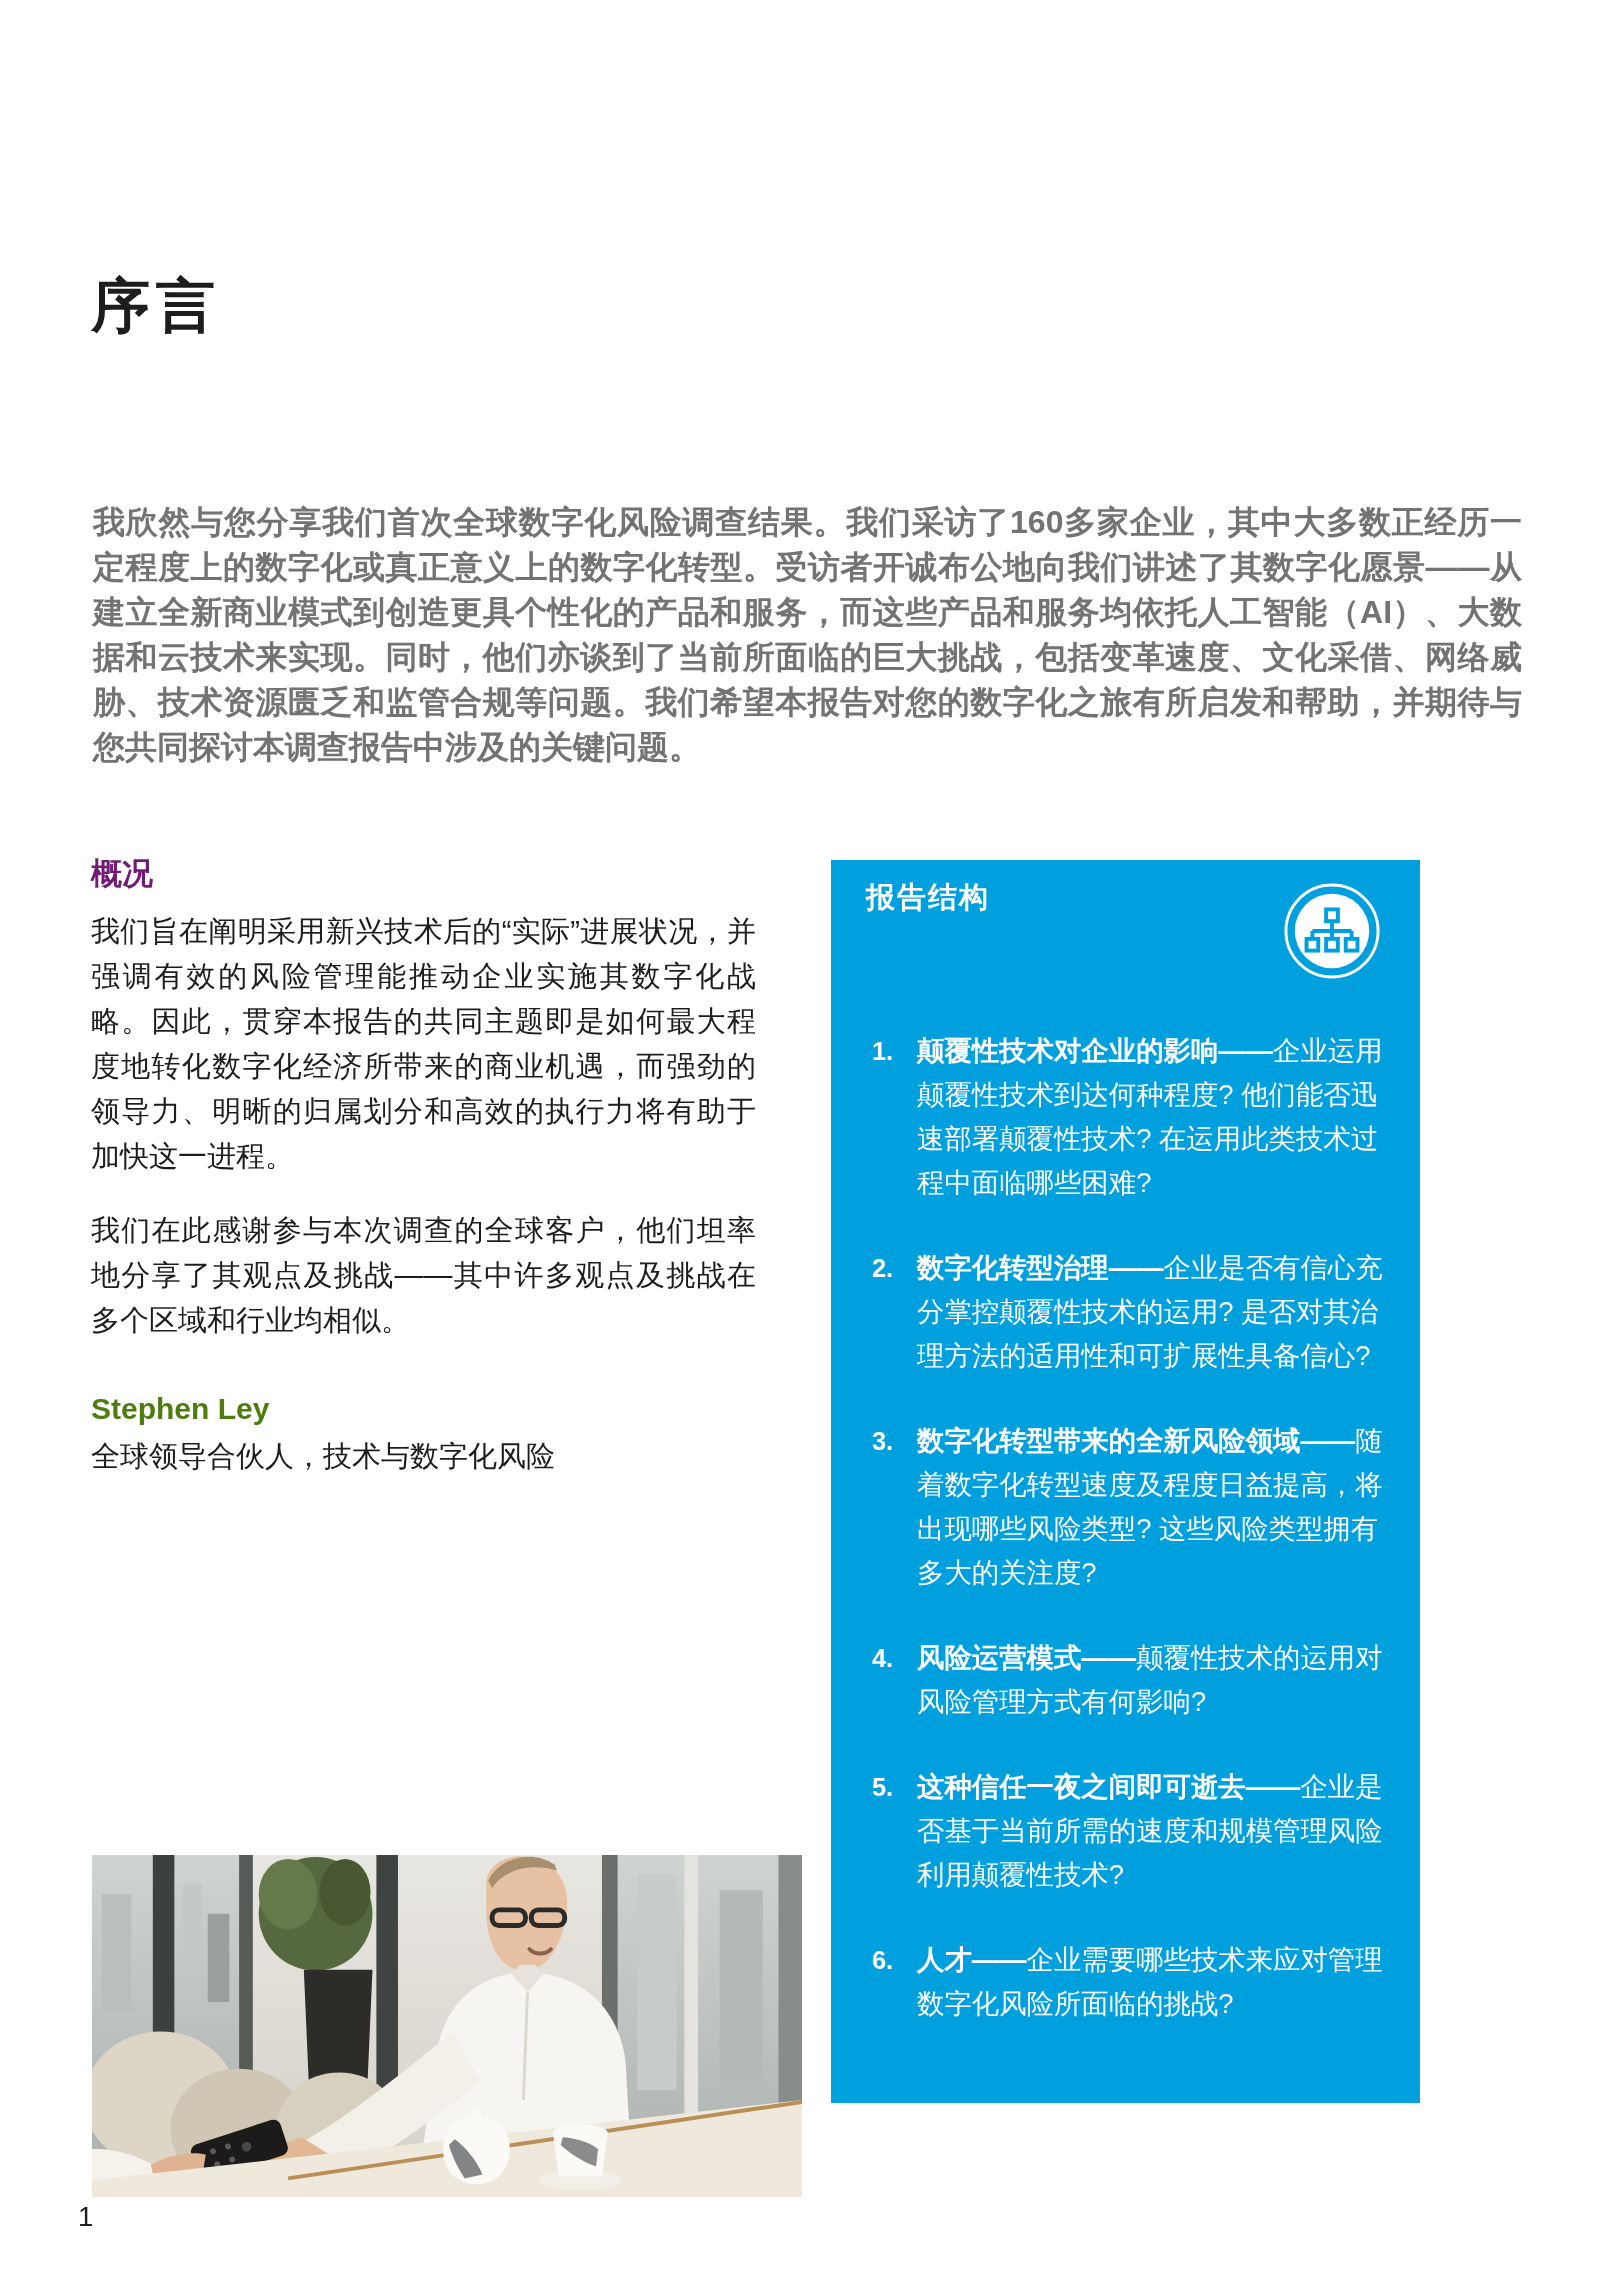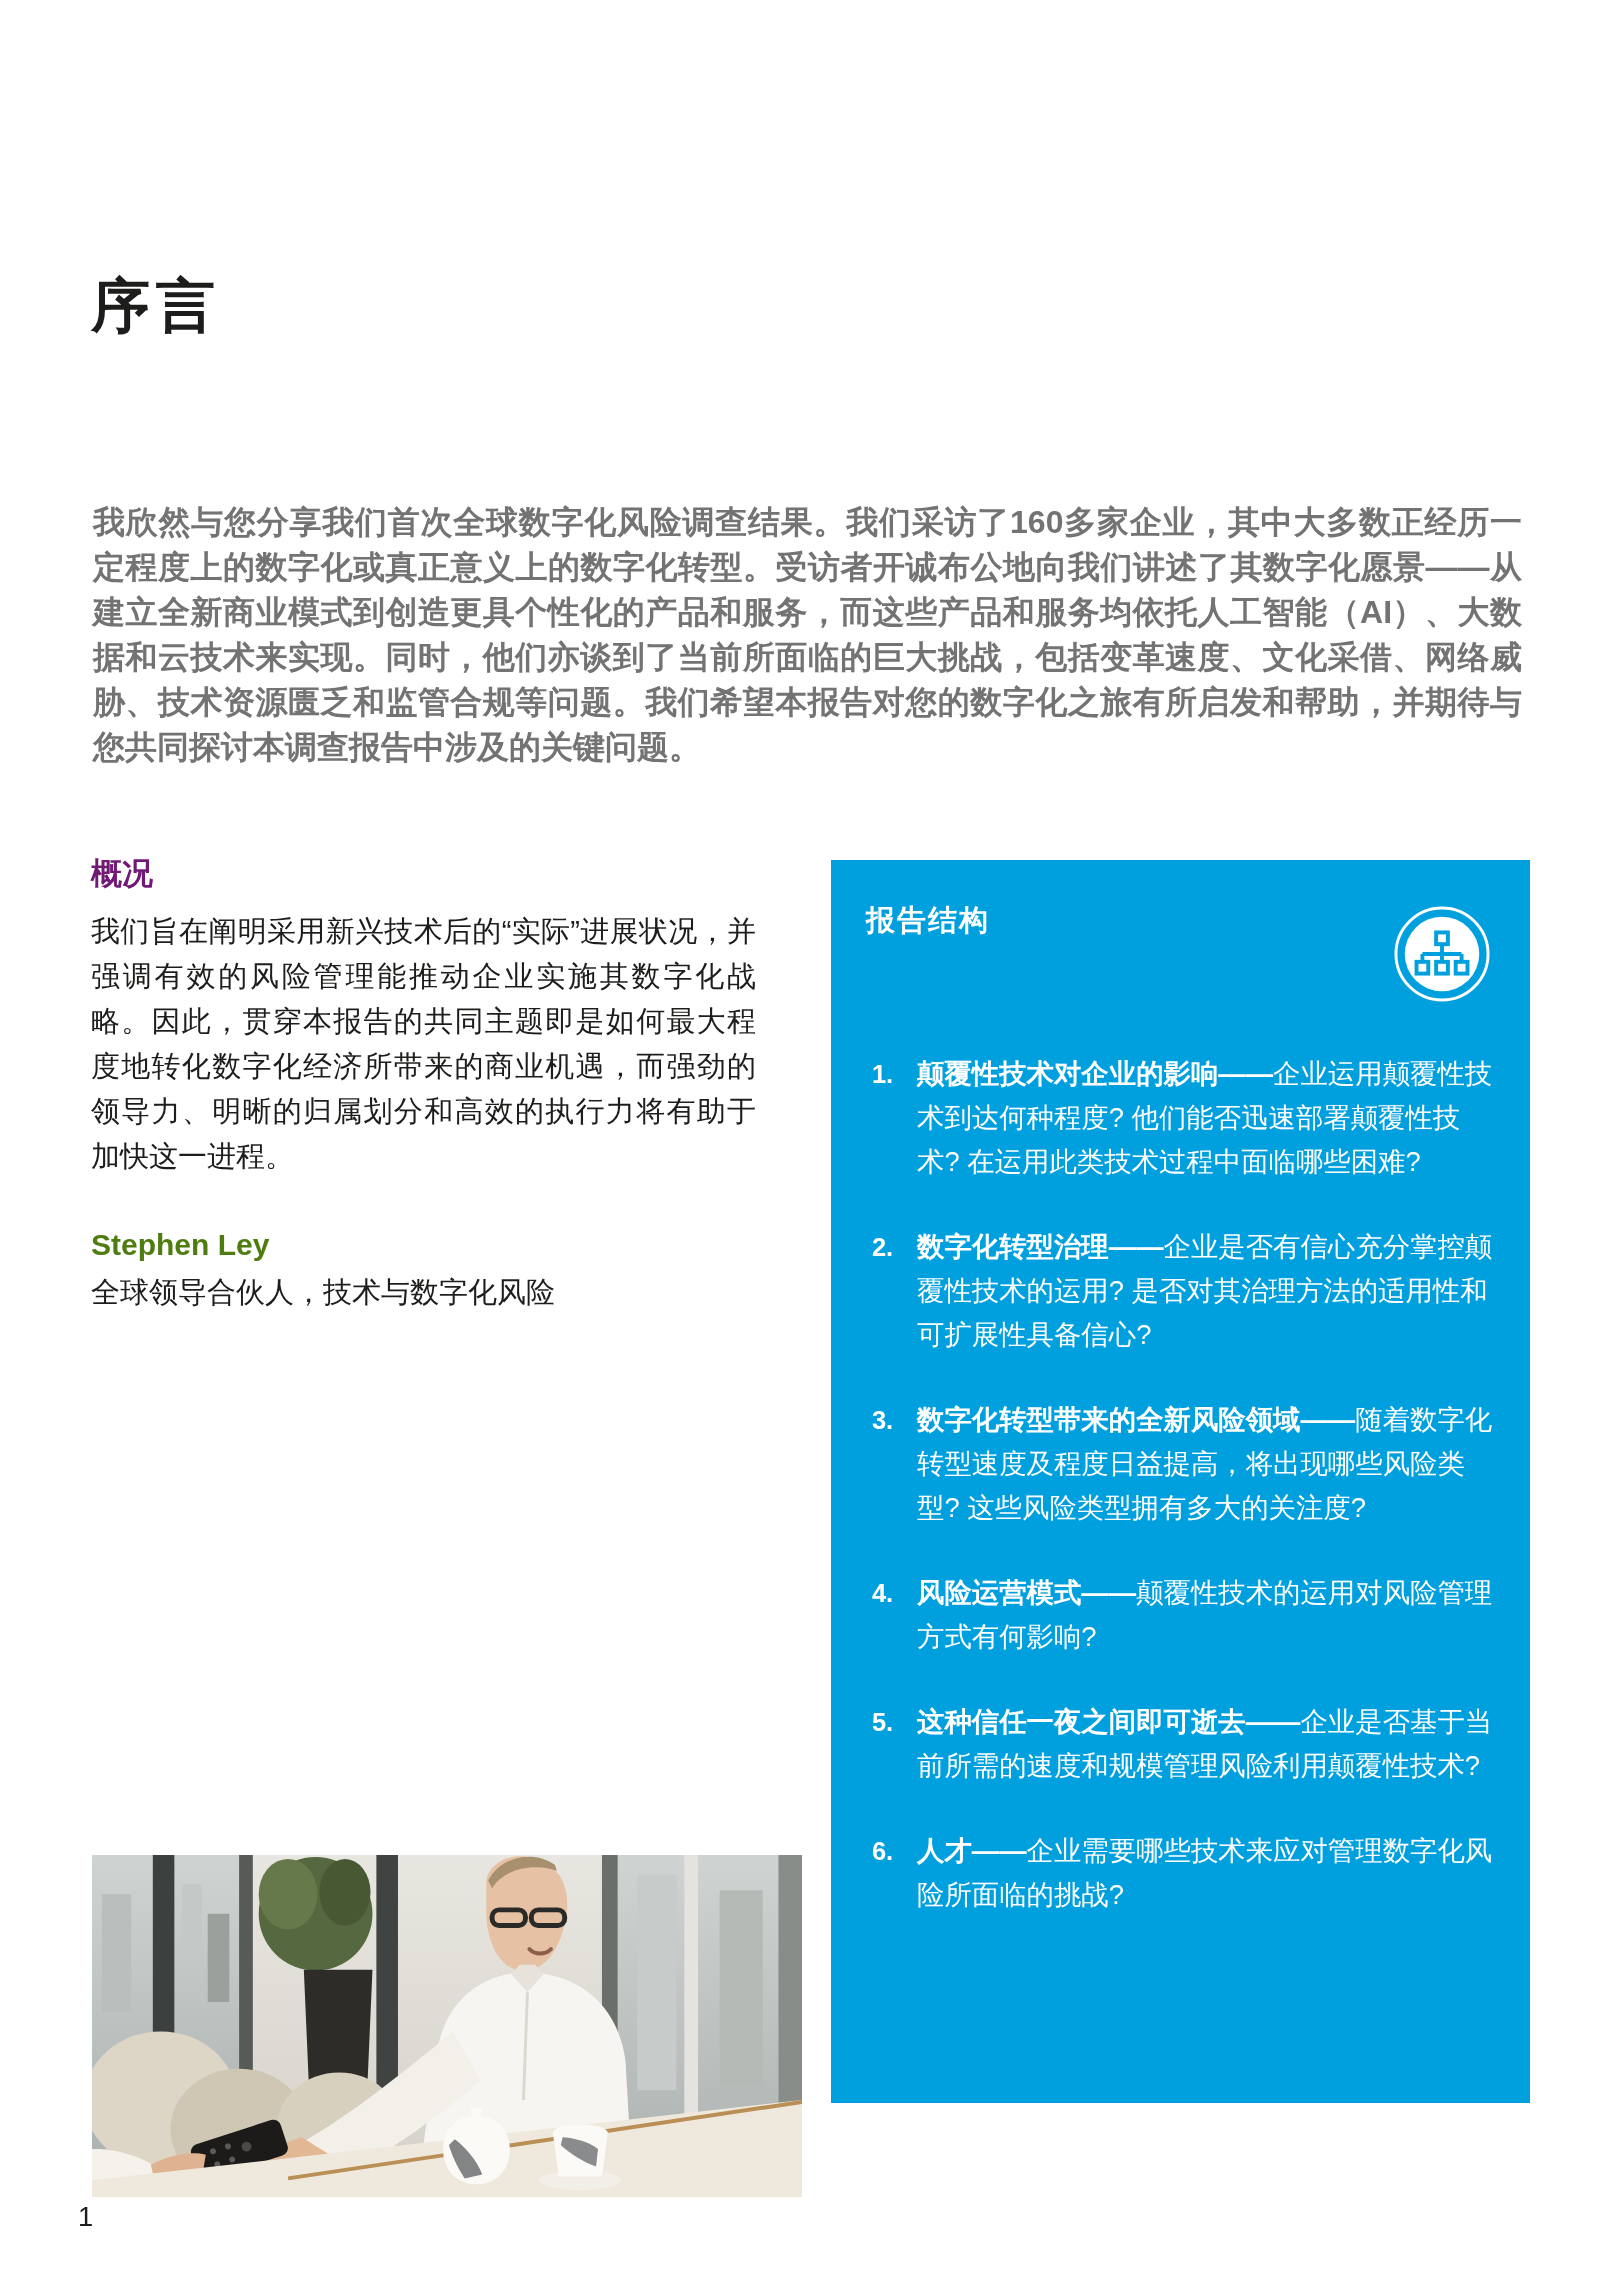--- a/index.html
+++ b/index.html
@@ -45,24 +45,24 @@
   }
   .sig-role{
     margin-top:11.8px;
     font-size:29px;color:#1d1d1b;
   }
   .photo{
     position:absolute;left:92px;top:1855px;width:710px;height:342px;
     display:block;
   }
   .report-box{
-    position:absolute;left:831px;top:860px;width:699px;height:1243px;
+    position:absolute;left:831px;top:860px;width:589px;height:1243px;
     background:#00A0DE;
     box-sizing:border-box;
-    padding:41px 37px 29px 35px;
+    padding:18px 37px 29px 35px;
     color:#ffffff;
   }
   .box-header{
     display:flex;justify-content:space-between;align-items:flex-start;
     height:108px;
   }
   .box-heading{
     margin:0;
     font-size:29px;font-weight:600;color:#ffffff;
     letter-spacing:2px;
@@ -93,20 +93,21 @@
 
 <div class="page">
 
   <h1 class="page-title">序言</h1>
 
   <p class="intro">我欣然与您分享我们首次全球数字化风险调查结果。我们采访了160多家企业，其中大多数正经历一定程度上的数字化或真正意义上的数字化转型。受访者开诚布公地向我们讲述了其数字化愿景——从建立全新商业模式到创造更具个性化的产品和服务，而这些产品和服务均依托人工智能（AI）、大数据和云技术来实现。同时，他们亦谈到了当前所面临的巨大挑战，包括变革速度、文化采借、网络威胁、技术资源匮乏和监管合规等问题。我们希望本报告对您的数字化之旅有所启发和帮助，并期待与您共同探讨本调查报告中涉及的关键问题。</p>
 
   <div class="left-col">
     <h2 class="overview-heading">概况</h2>
     <p class="body">我们旨在阐明采用新兴技术后的“实际”进展状况，并强调有效的风险管理能推动企业实施其数字化战略。因此，贯穿本报告的共同主题即是如何最大程度地转化数字化经济所带来的商业机遇，而强劲的领导力、明晰的归属划分和高效的执行力将有助于加快这一进程。</p>
+    <p class="body">我们在此感谢参与本次调查的全球客户，他们坦率地分享了其观点及挑战——其中许多观点及挑战在多个区域和行业均相似。</p>
     <div class="signature">
       <div class="sig-name">Stephen Ley</div>
       <div class="sig-role">全球领导合伙人，技术与数字化风险</div>
     </div>
   </div>
 
   <svg class="photo" viewBox="0 0 724 349" preserveAspectRatio="none" aria-hidden="true">
     <defs>
       <linearGradient id="bgGrad" x1="0" y1="0" x2="0" y2="1">
         <stop offset="0" stop-color="#e8e6e0"></stop>

